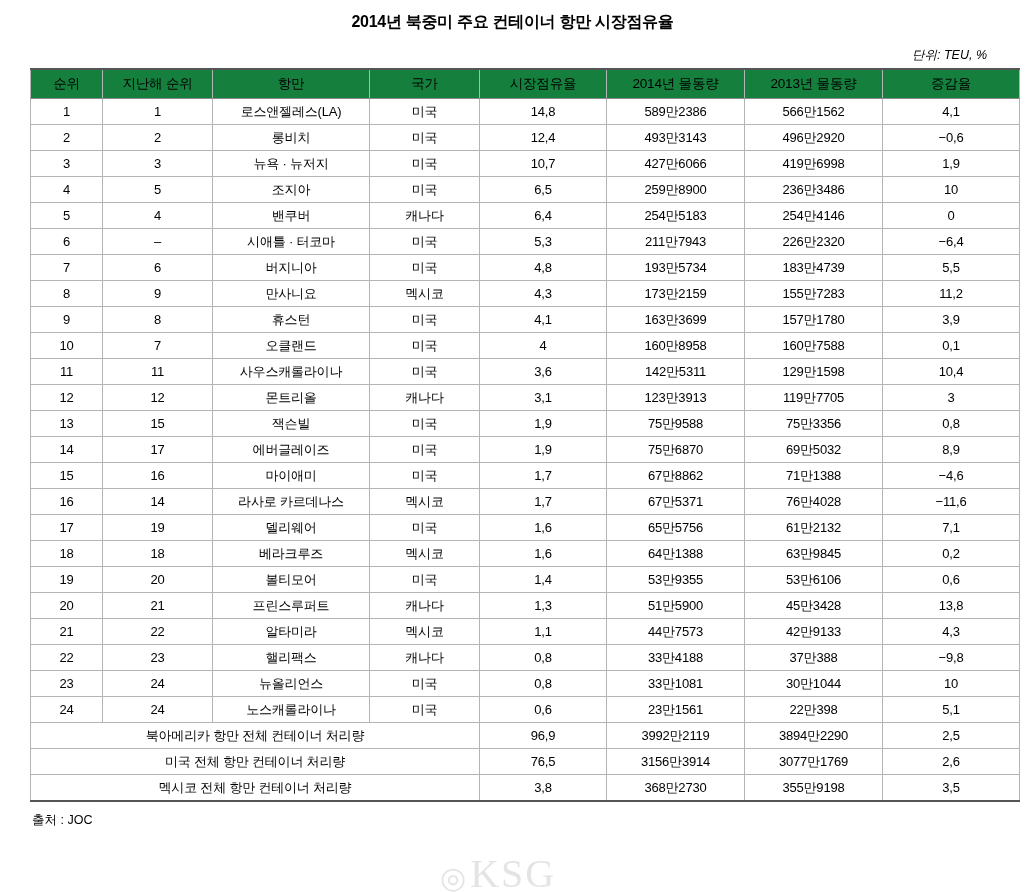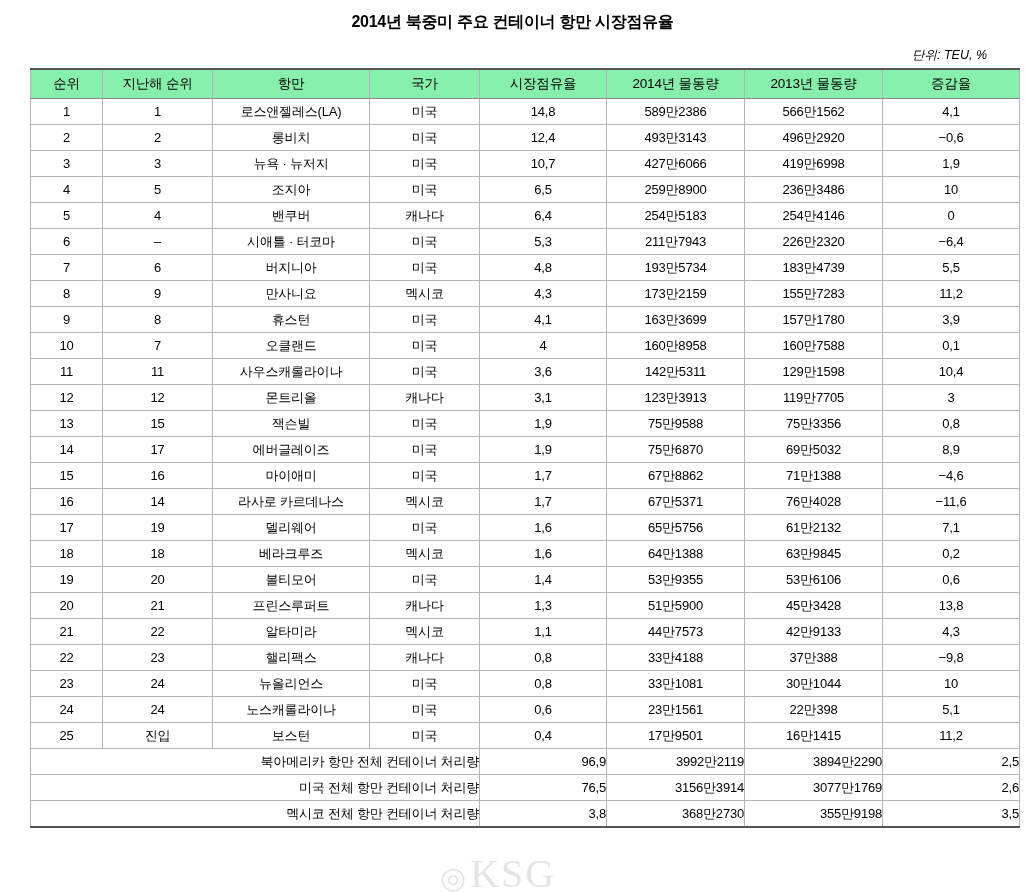--- a/index.html
+++ b/index.html
@@ -46,34 +46,33 @@
   table.main th, table.main td {
     border: 1px solid #b4b4b4;
     text-align: center;
     padding: 0;
     height: 25px;
     line-height: 25px;
     white-space: nowrap;
     letter-spacing: -0.2px;
   }
   table.main thead th {
-    background: #86efac;
+    background: #15803d;
     font-weight: normal;
     font-size: 13.5px;
     height: 28px;
     line-height: 28px;
     border-top: 2px solid #555555;
     border-bottom: 1px solid #8a8a8a;
   }
   table.main tbody tr.data td {
     background: #ffffff;
   }
   table.main tbody tr.summary td {
     background: #ffffff;
-    text-align: right;
   }
   table.main tbody tr.summary-first td {
     border-top: 1.5px solid #777777;
   }
   table.main tbody tr:last-child td {
     border-bottom: 2px solid #555555;
     border-radius: 9px;
   }
   .col-rank { width: 72px; }
   .col-prev { width: 110px; }
@@ -373,30 +372,20 @@
       <tr class="data">
         <td>24</td>
         <td>24</td>
         <td>노스캐롤라이나</td>
         <td>미국</td>
         <td>0,6</td>
         <td>23만1561</td>
         <td>22만398</td>
         <td>5,1</td>
       </tr>
-      <tr class="data">
-        <td>25</td>
-        <td>진입</td>
-        <td>보스턴</td>
-        <td>미국</td>
-        <td>0,4</td>
-        <td>17만9501</td>
-        <td>16만1415</td>
-        <td>11,2</td>
-      </tr>
 
       <tr class="summary summary-first">
         <td colspan="4">북아메리카 항만 전체 컨테이너 처리량</td>
         <td>96,9</td>
         <td>3992만2119</td>
         <td>3894만2290</td>
         <td>2,5</td>
       </tr>
       <tr class="summary">
         <td colspan="4">미국 전체 항만 컨테이너 처리량</td>
@@ -408,16 +397,17 @@
       <tr class="summary">
         <td colspan="4">멕시코 전체 항만 컨테이너 처리량</td>
         <td>3,8</td>
         <td>368만2730</td>
         <td>355만9198</td>
         <td>3,5</td>
       </tr>
     </tbody>
   </table>
 
+  <div class="source">출처 : JOC</div>
 
   <div class="watermark"><span class="mark-circle">◎</span><span>KSG</span></div>
 
 </div>
 
 </body></html>

